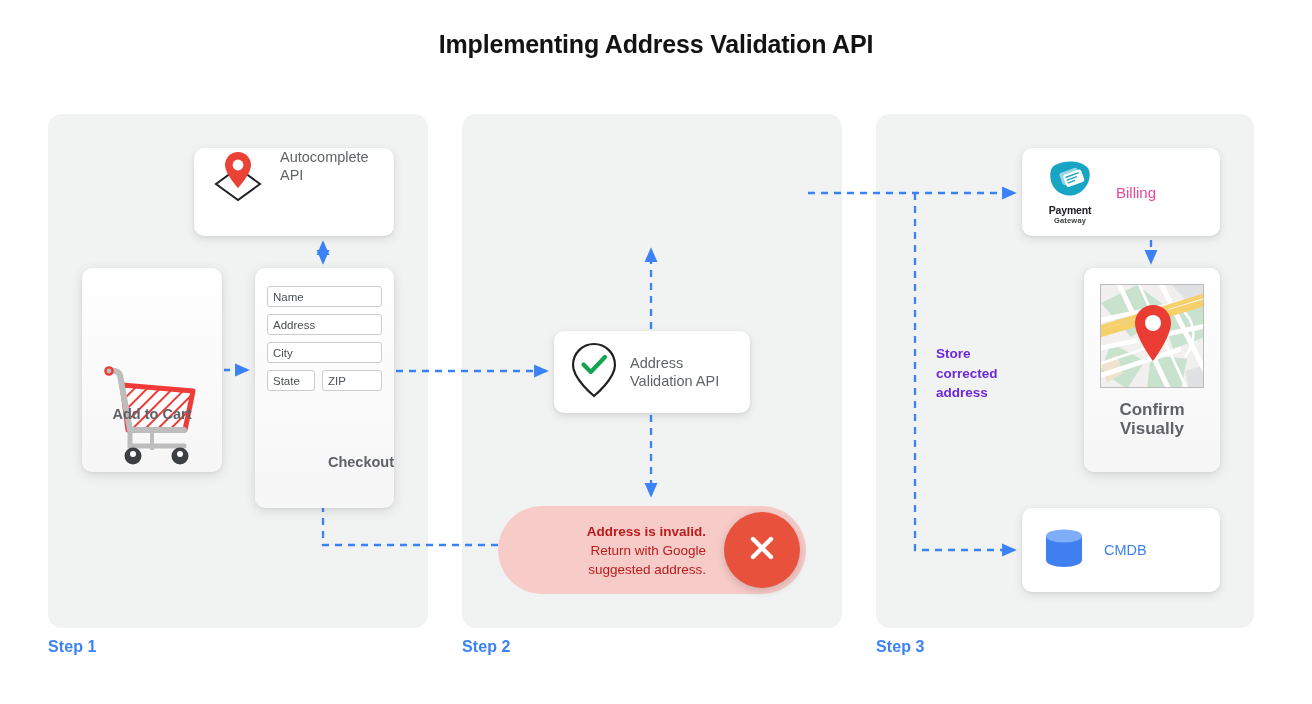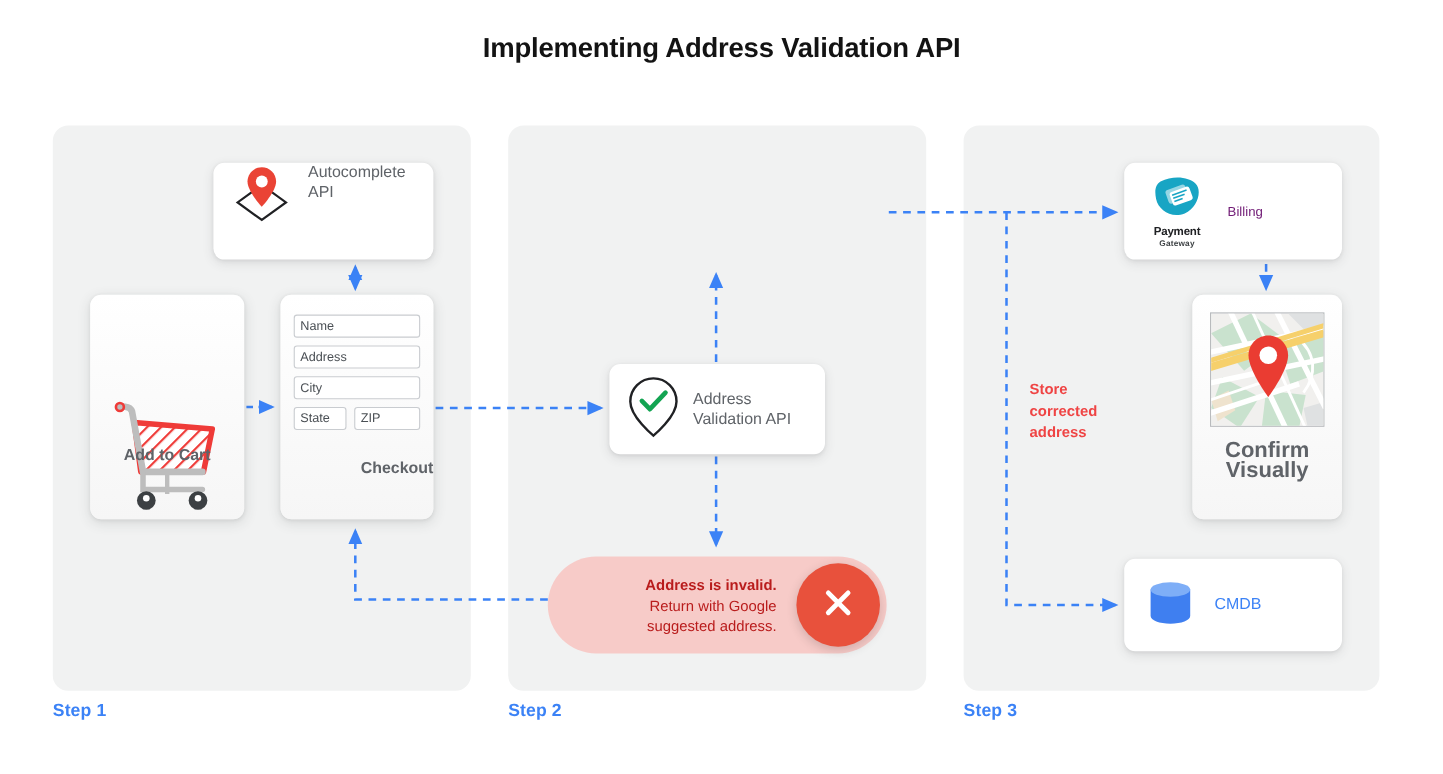--- a/index.html
+++ b/index.html
@@ -70,21 +70,21 @@
     display:flex; flex-direction:column; align-items:center;
     justify-content:flex-end; padding-top:18px;
   }
   #card-cart .caption {
     position:absolute; bottom:50px; left:0; width:100%;
     text-align:center; font-size:14.5px; font-weight:bold; color:#5f6368;
   }
 
   
   #card-checkout {
-    left:255px; top:268px; width:139px; height:204px;
+    left:255px; top:268px; width:139px; height:240px;
     padding:18px 12px 0 12px;
   }
   .field {
     border:1px solid #c9ccd0;
     border-radius:3px;
     background:#fff;
     height:21px;
     display:flex; align-items:center;
     padding:0 5px;
     font-size:11.5px; color:#4a4f54;
@@ -133,52 +133,52 @@
     left:554px; top:331px; width:196px; height:82px;
     display:flex; align-items:center; padding:0 14px; gap:10px;
   }
   #card-validation .label { font-size:14.5px; line-height:18px; color:#5f6368; }
 
   
   #card-billing {
     left:1022px; top:148px; width:198px; height:88px;
     display:flex; align-items:center; padding:0 16px; gap:14px;
   }
-  #card-billing .label { font-size:12px; color:#701a75; }
+  #card-billing .label { font-size:15px; color:#ec4899; }
   .pg-logo { width:64px; text-align:center; }
   .pg-name { font-size:10.5px; font-weight:bold; color:#202124; letter-spacing:-0.2px; margin-top:1px;}
   .pg-sub  { font-size:7.5px; font-weight:bold; color:#3c4043; letter-spacing:0.2px;}
 
   
   #card-confirm {
     left:1084px; top:268px; width:136px; height:204px;
     padding-top:16px;
   }
   .map-thumb {
     width:104px; height:104px; margin:0 auto;
     border:1px solid #b9bbbd; position:relative; overflow:hidden;
     background:#eceff1;
   }
   #card-confirm .caption {
     position:absolute; bottom:34px; left:0; width:100%;
-    text-align:center; font-size:20px; line-height:19px;
+    text-align:center; font-size:17px; line-height:19px;
     font-weight:bold; color:#5f6368;
   }
 
   
   #card-cmdb {
     left:1022px; top:508px; width:198px; height:84px;
     display:flex; align-items:center; padding:0 18px; gap:16px;
   }
   #card-cmdb .label { font-size:14.5px; color:#3b82f6; }
 
   
   #note-store {
     position:absolute; left:936px; top:344px; width:110px;
-    font-size:13.5px; line-height:19.5px; font-weight:bold; color:#ef4444;
+    font-size:13.5px; line-height:19.5px; font-weight:bold; color:#6d28d9;
   }
 
   
   #connectors { position:absolute; left:0; top:0; width:1312px; height:704px; pointer-events:none; }
 </style>
 </head>
 <body>
 
 <div class="canvas">
 

